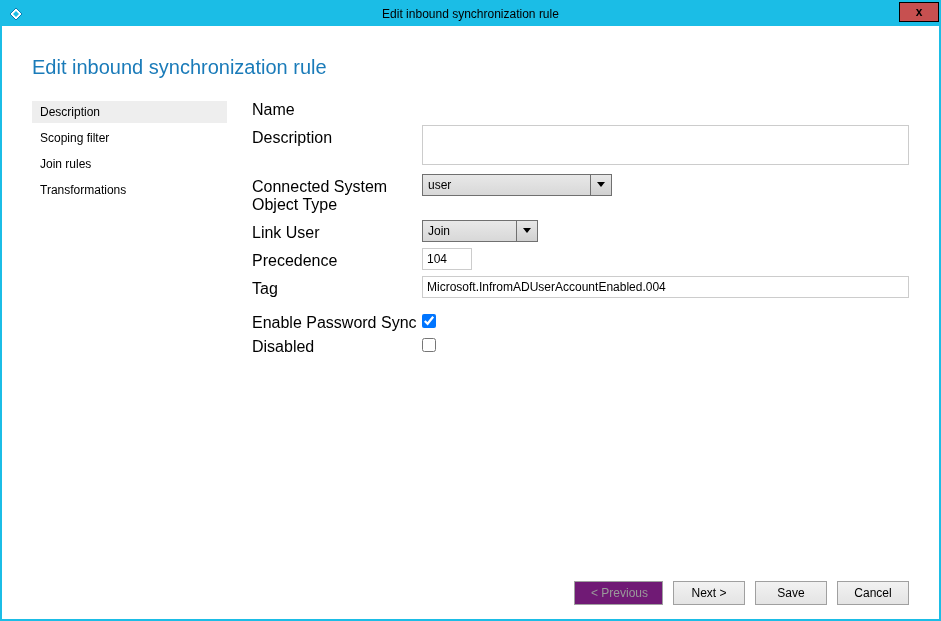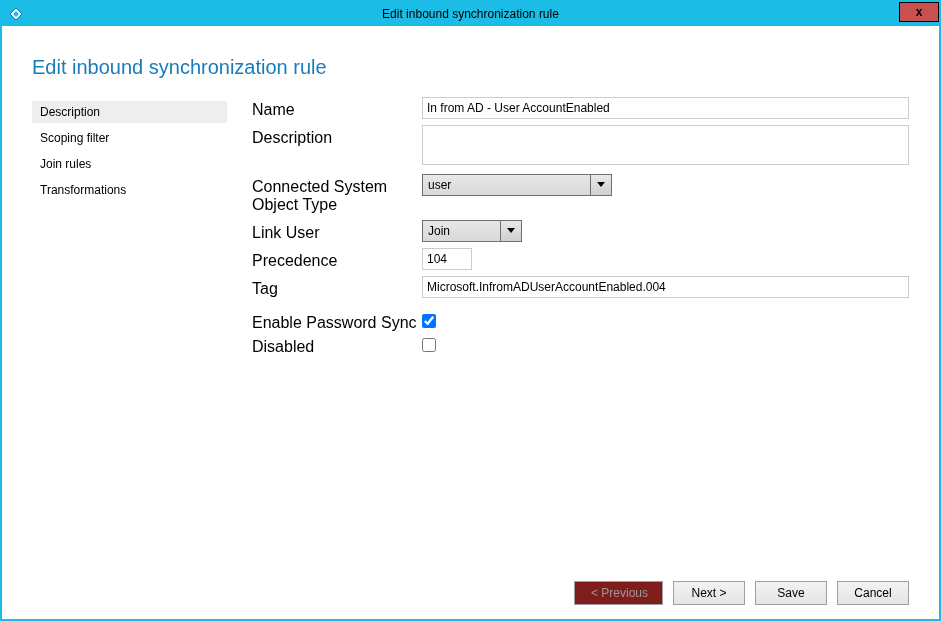--- a/index.html
+++ b/index.html
@@ -143,21 +143,21 @@
   }
   .combo {
     display: inline-flex;
     height: 22px;
     border: 1px solid #707070;
     background: linear-gradient(#e8e8e8, #d8d8d8);
     align-items: stretch;
   }
   .combo-wide { width: 210px; }
   .combo-mid  { width: 190px; }
-  .combo-short{ width: 100px; }
+  .combo-short{ width: 116px; }
   .combo-text {
     flex: 1;
     padding: 0 5px;
     display: flex;
     align-items: center;
     font-size: 12px;
     color: #000;
     background: linear-gradient(#e8e8e8, #d8d8d8);
     border-right: 1px solid #707070;
   }
@@ -187,21 +187,21 @@
     border: 1px solid #a0a0a0;
     background: linear-gradient(#f2f2f2, #e4e4e4);
     font-family: inherit;
     font-size: 12px;
     cursor: pointer;
     padding: 0 14px;
   }
   .btn:disabled {
     color: #9a9a9a;
     cursor: default;
-    background: #7f1d1d;
+    background: #701a75;
     padding-left: 16px;
   }
 </style>
 </head>
 <body>
 
 <div class="window">
   <div class="titlebar">
     <span class="titlebar-icon">
       <svg width="14" height="14" viewBox="0 0 14 14">
@@ -231,23 +231,20 @@
         </div>
         <div class="sidebar-item">
           <span>Transformations</span>
         </div>
       </div>
 
       <div class="form-area">
 
         <div class="form-row">
           <div class="form-label">Name</div>
-          <div class="form-field">
-            <input type="text" class="text-input" value="In from AD - User AccountEnabled" style="">
-          </div>
         </div>
 
         <div class="form-row">
           <div class="form-label">Description</div>
           <div class="form-field">
             <textarea class="text-area" style=""></textarea>
           </div>
         </div>
 
 

